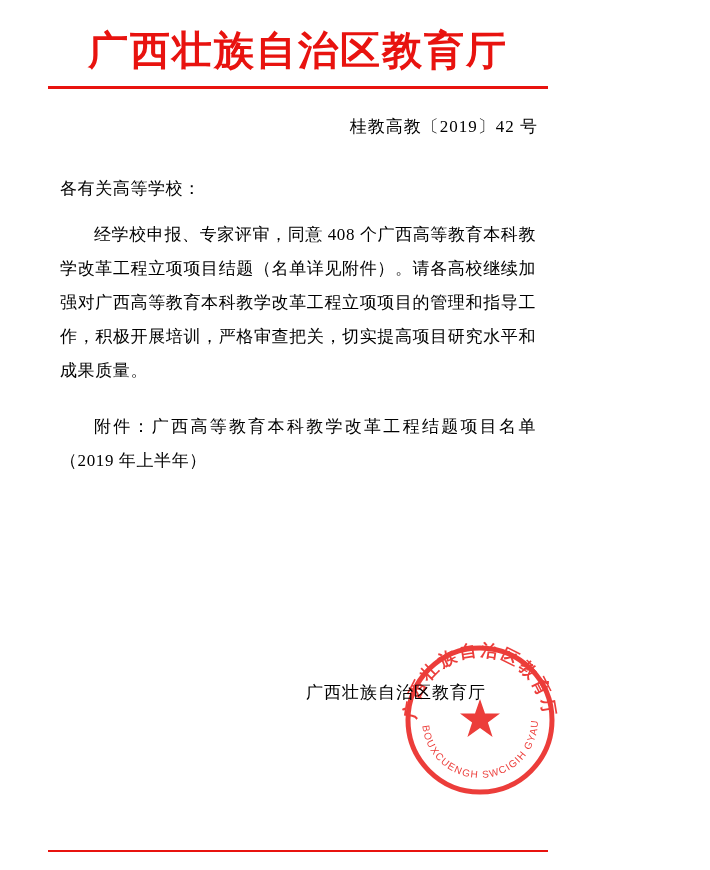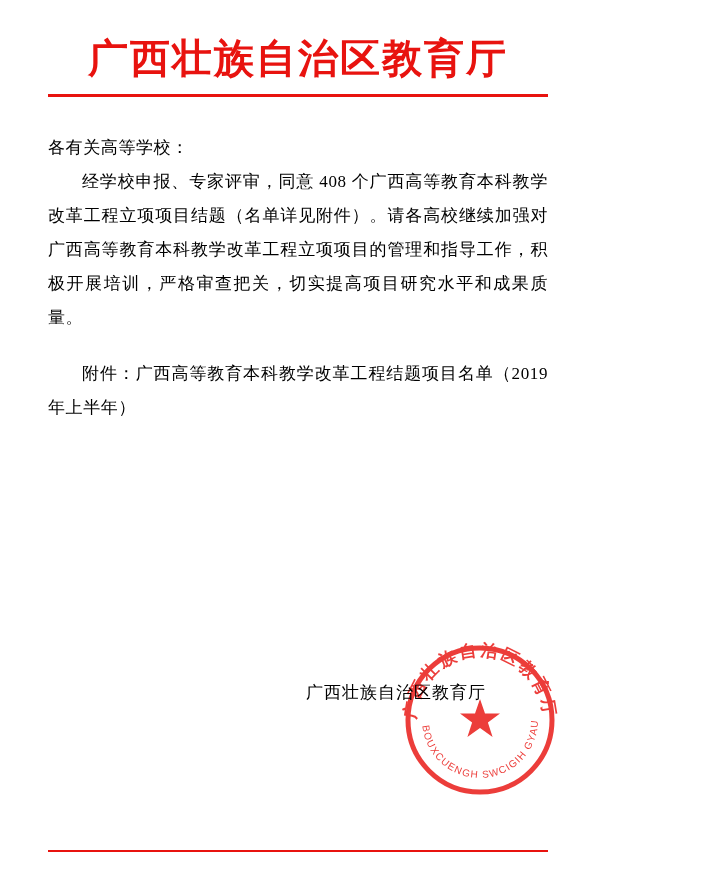--- a/index.html
+++ b/index.html
@@ -12,21 +12,21 @@
     background: #ffffff;
     font-family: "Liberation Serif", "DejaVu Serif", serif;
     color: #000000;
     overflow: hidden;
   }
   .page {
     position: relative;
     width: 596px;
     height: 870px;
     box-sizing: border-box;
-    padding: 16px 48px;
+    padding: 8px 48px;
   }
 
   
   .doc-header {
     text-align: center;
     padding-top: 18px;
   }
   .doc-title-red {
     color: #e8130f;
     font-family: "Liberation Serif", "DejaVu Serif", serif;
@@ -65,21 +65,21 @@
 
   
   .body-text {
     margin-top: 34px;
     font-size: 17px;
     line-height: 2.0;
     text-align: justify;
     letter-spacing: 0.6px;
   }
   .body-text p {
-    margin: 0;
+    margin: 12px;
     font-family: Liberation Serif, serif;
   }
   .indent2 { text-indent: 2em; }
   .para-gap { margin-top: 22px !important; }
 
   
   .signature-block {
     position: absolute;
     right: 110px;
     top: 676px;
@@ -115,20 +115,21 @@
 </head>
 <body>
 
 <div class="page">
 
   <div class="doc-header">
     <div class="doc-title-red">广西壮族自治区教育厅</div>
     <div class="header-rule"></div>
   </div>
 
+  <div class="doc-number">桂教高教〔2019〕42 号</div>
 
 
   <div class="body-text">
     <p>各有关高等学校：</p>
     <p class="indent2">经学校申报、专家评审，同意 408 个广西高等教育本科教学改革工程立项项目结题（名单详见附件）。请各高校继续加强对广西高等教育本科教学改革工程立项项目的管理和指导工作，积极开展培训，严格审查把关，切实提高项目研究水平和成果质量。</p>
     <p class="indent2 para-gap">附件：广西高等教育本科教学改革工程结题项目名单（2019 年上半年）</p>
   </div>
 
   <div class="seal">
     <svg width="176" height="176" viewBox="0 0 176 176" xmlns="http://www.w3.org/2000/svg">

